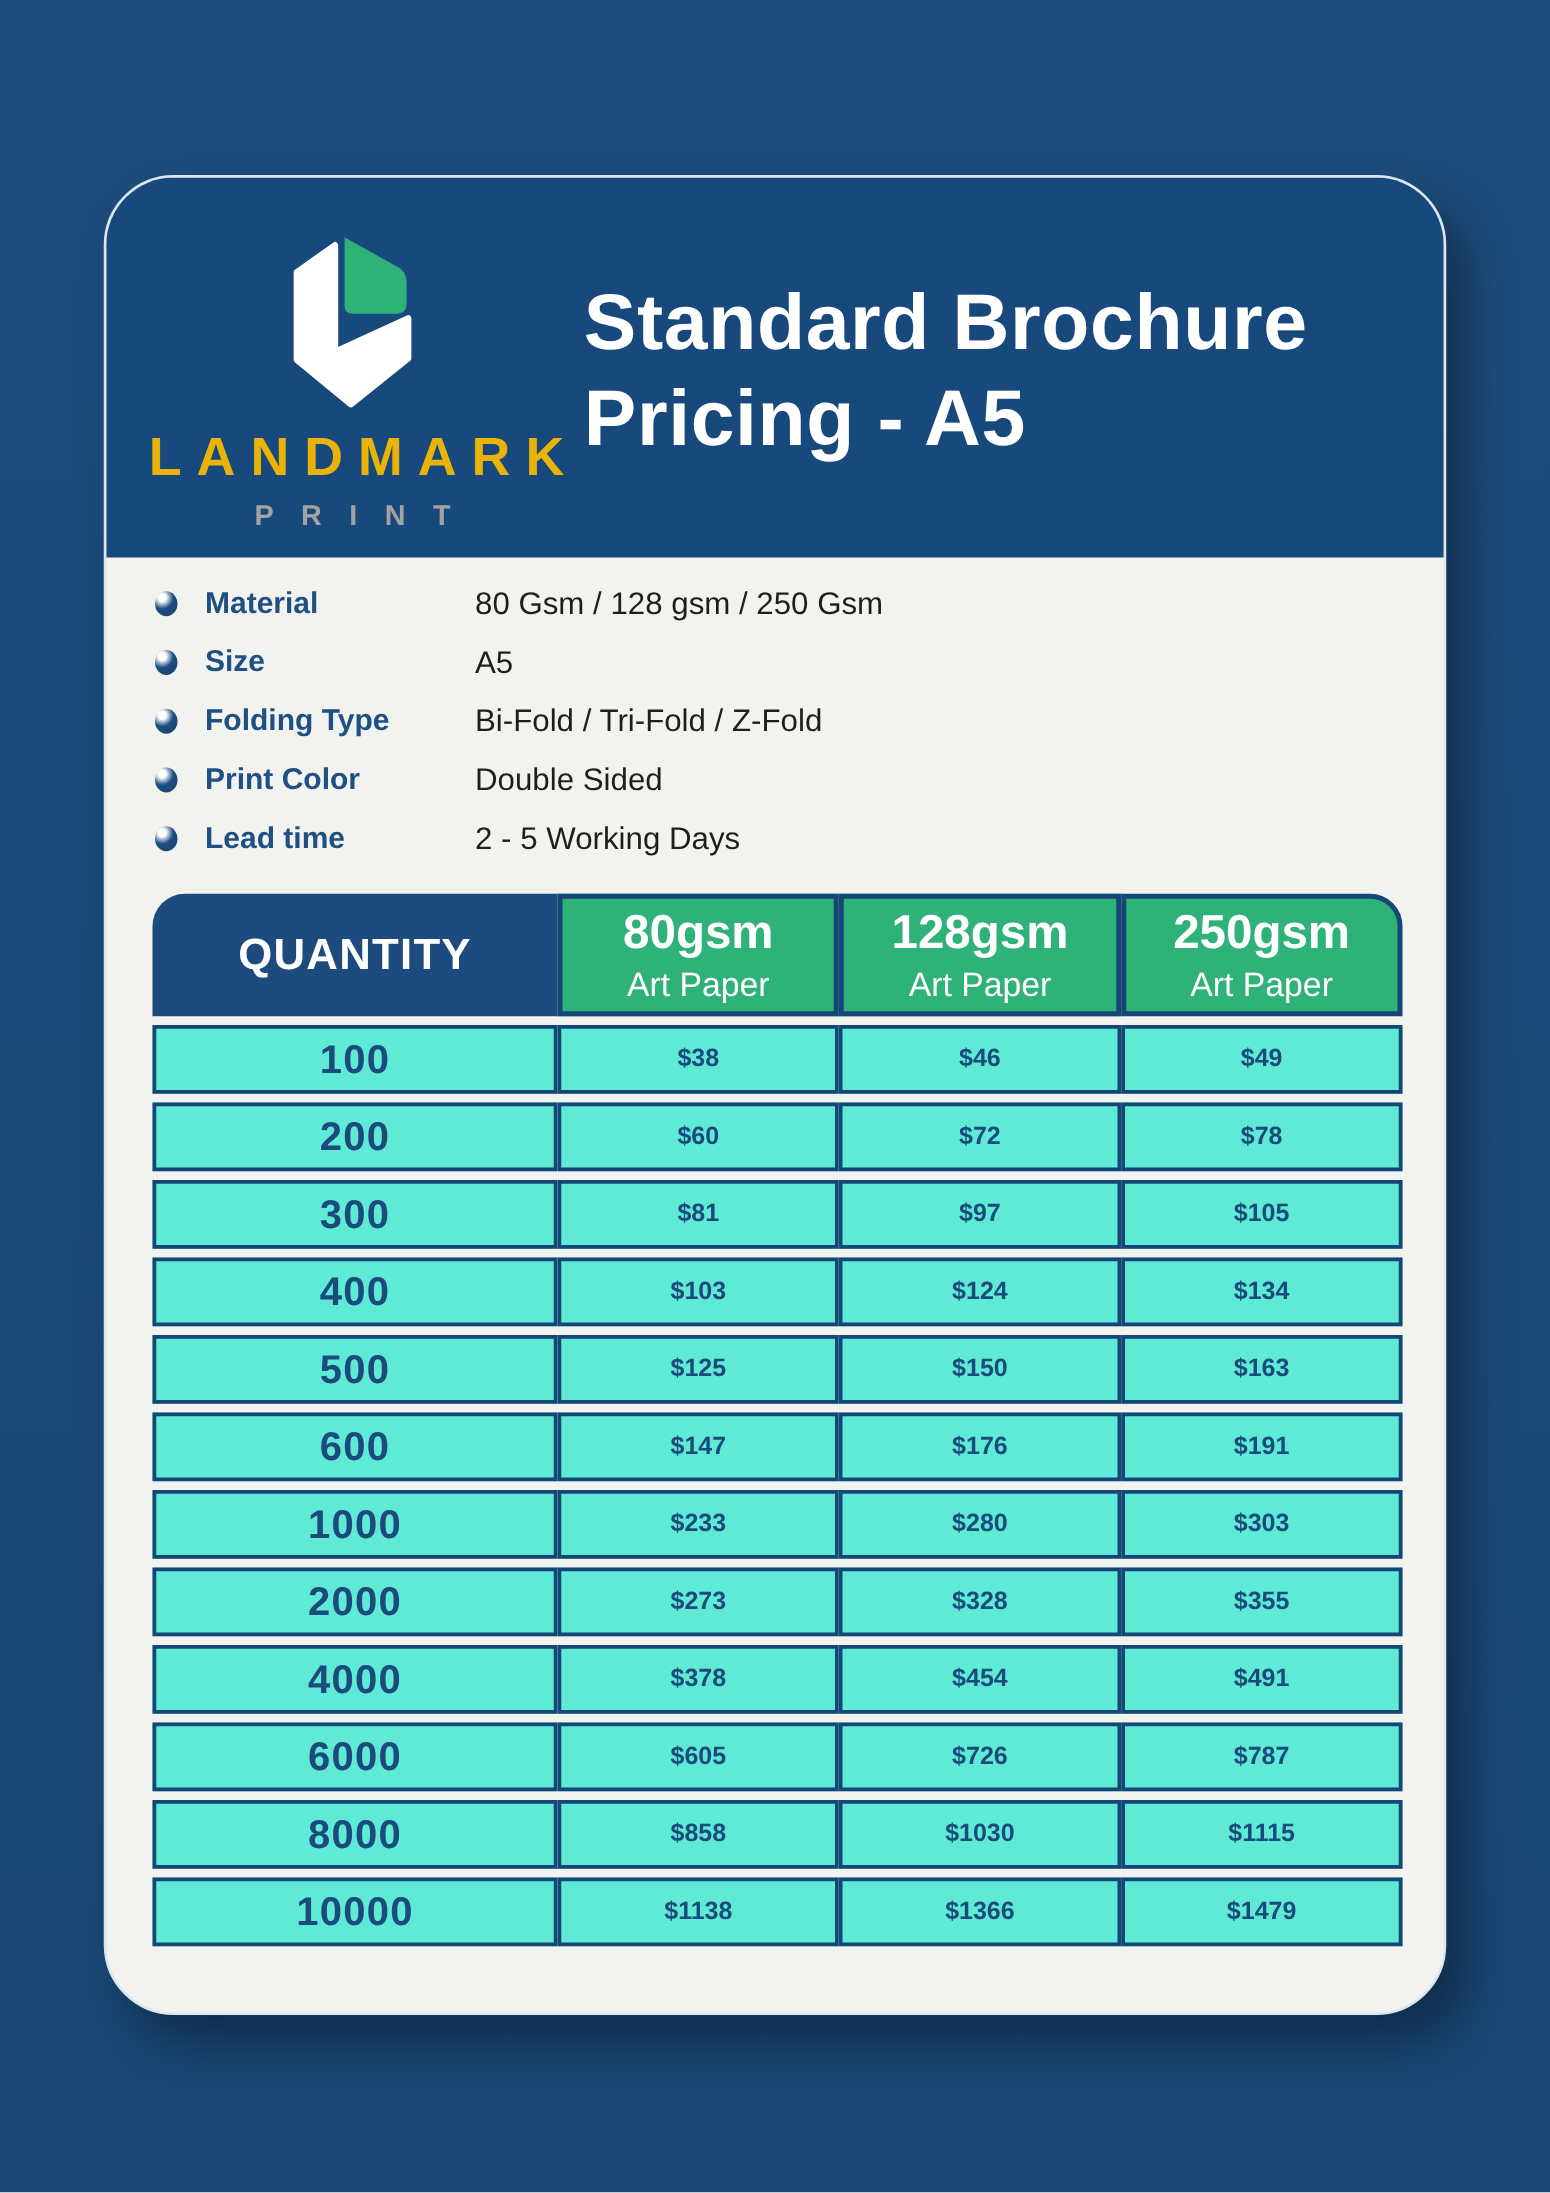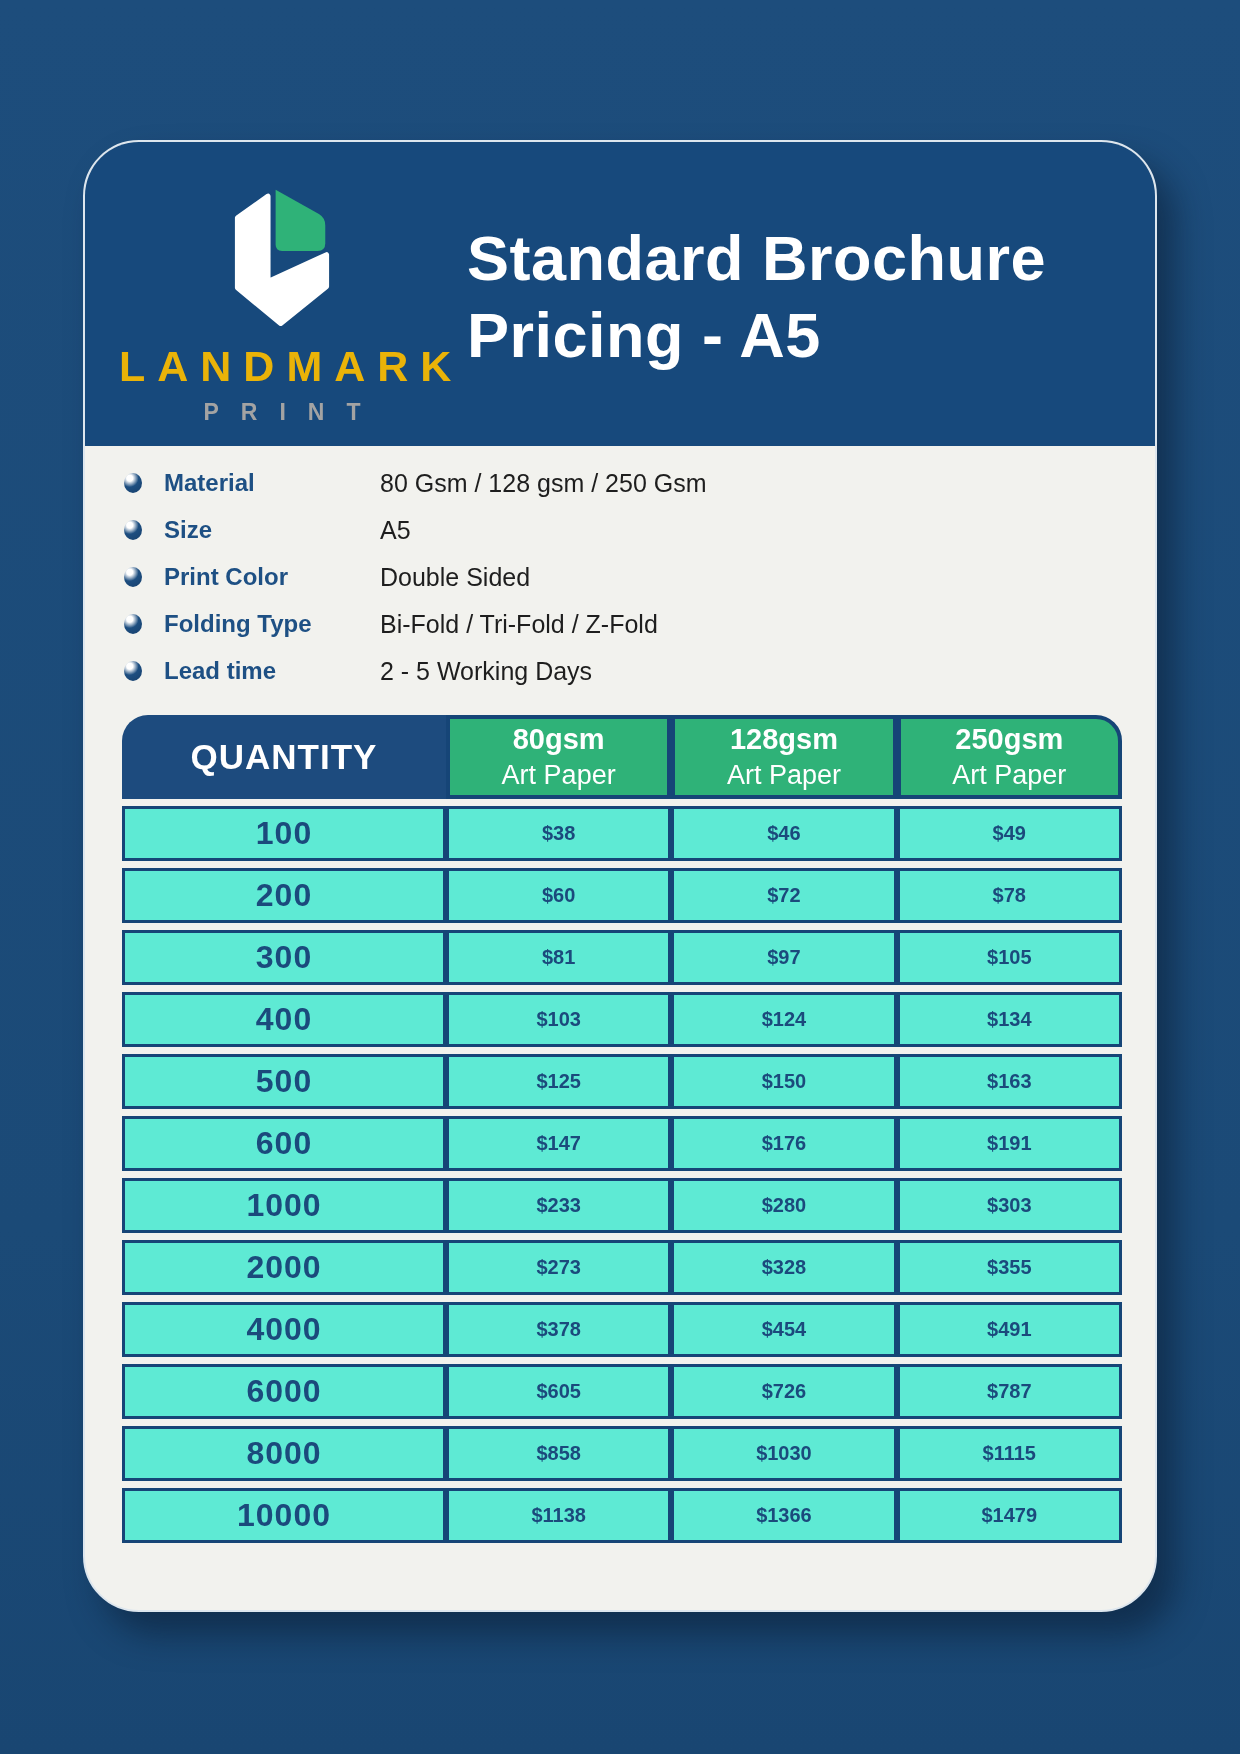--- a/index.html
+++ b/index.html
@@ -25,25 +25,25 @@
   .bullet {
     width:18px; height:20px; border-radius:50%; margin-left:2px; margin-right:22px; flex:0 0 auto;
     background:radial-gradient(circle at 32% 26%, #ffffff 0%, #ffffff 16%, #1d4e80 46%, #173f6b 100%);
   }
   .spec-label { width:216px; color:#1e5084; font-weight:700; font-size:24px; flex:0 0 auto; }
   .spec-value { color:#1e1e1e; font-size:25px; }
   .price-table {
     position:absolute; left:37px; top:573px; width:1000px;
     display:grid; grid-template-columns:32.4% 22.53% 22.53% 22.54%; row-gap:7px;
   }
-  .th { height:84px; display:flex; flex-direction:column; align-items:center; justify-content:center; color:#fff; text-align:center; }
+  .th { height:98px; display:flex; flex-direction:column; align-items:center; justify-content:center; color:#fff; text-align:center; }
   .th-qty { background:#1d4b7e; border-radius:26px 0 0 0; font-weight:700; font-size:35px; letter-spacing:1px; }
   .th-col { background:#2fb278; border:4px solid #164577; line-height:1.3; }
   .th-col.last { border-radius:0 26px 0 0; }
-  .th-weight { font-weight:700; font-size:29px; }
+  .th-weight { font-weight:700; font-size:38px; }
   .th-material { font-weight:400; font-size:27px; }
   .td { height:55px; border:3px solid #164577; display:flex; align-items:center; justify-content:center; background:#5eead4; color:#1b4a7c; }
   .td-qty { font-weight:700; font-size:32px; letter-spacing:1px; }
   .td-price { font-weight:700; font-size:20px; }
 </style>
 </head>
 <body>
 
 <div class="page">
   <div class="card">
@@ -69,27 +69,27 @@
           <span class="spec-label">Material</span>
           <span class="spec-value">80 Gsm / 128 gsm / 250 Gsm</span>
         </div>
         <div class="spec-row">
           <span class="bullet"></span>
           <span class="spec-label">Size</span>
           <span class="spec-value">A5</span>
         </div>
         <div class="spec-row">
           <span class="bullet"></span>
-          <span class="spec-label">Print Color</span>
-          <span class="spec-value">Double Sided</span>
+          <span class="spec-label">Folding Type</span>
+          <span class="spec-value">Bi-Fold / Tri-Fold / Z-Fold</span>
         </div>
         <div class="spec-row">
           <span class="bullet"></span>
-          <span class="spec-label">Folding Type</span>
-          <span class="spec-value">Bi-Fold / Tri-Fold / Z-Fold</span>
+          <span class="spec-label">Print Color</span>
+          <span class="spec-value">Double Sided</span>
         </div>
         <div class="spec-row">
           <span class="bullet"></span>
           <span class="spec-label">Lead time</span>
           <span class="spec-value">2 - 5 Working Days</span>
         </div>
       </div>
 
     <div class="price-table" id="price-table">
         <div class="th th-qty">QUANTITY</div>

